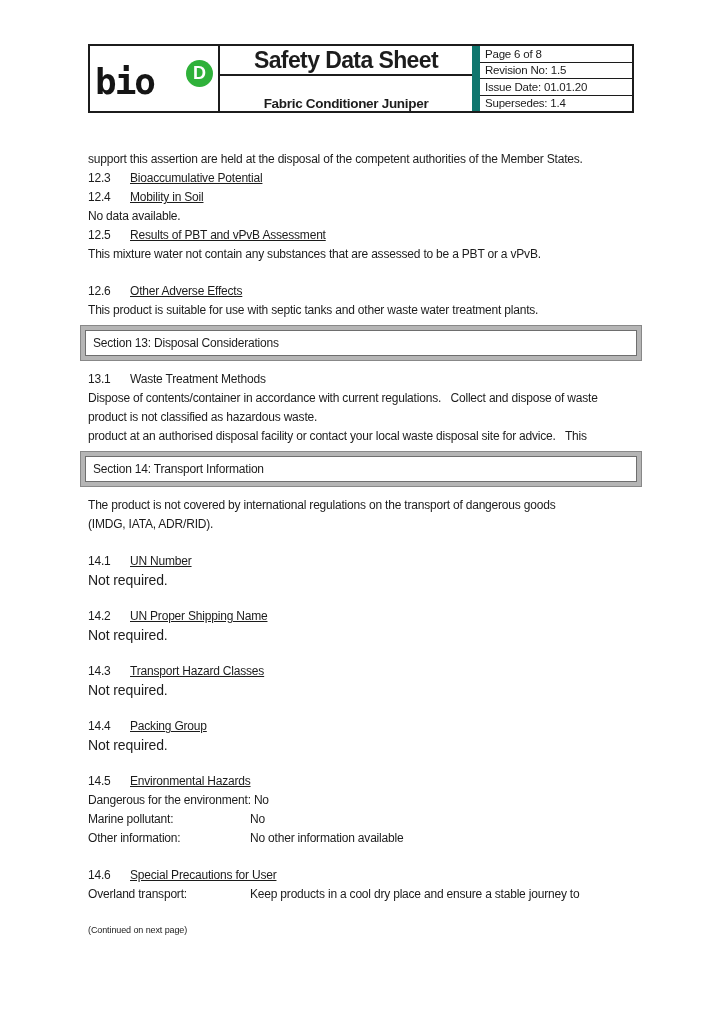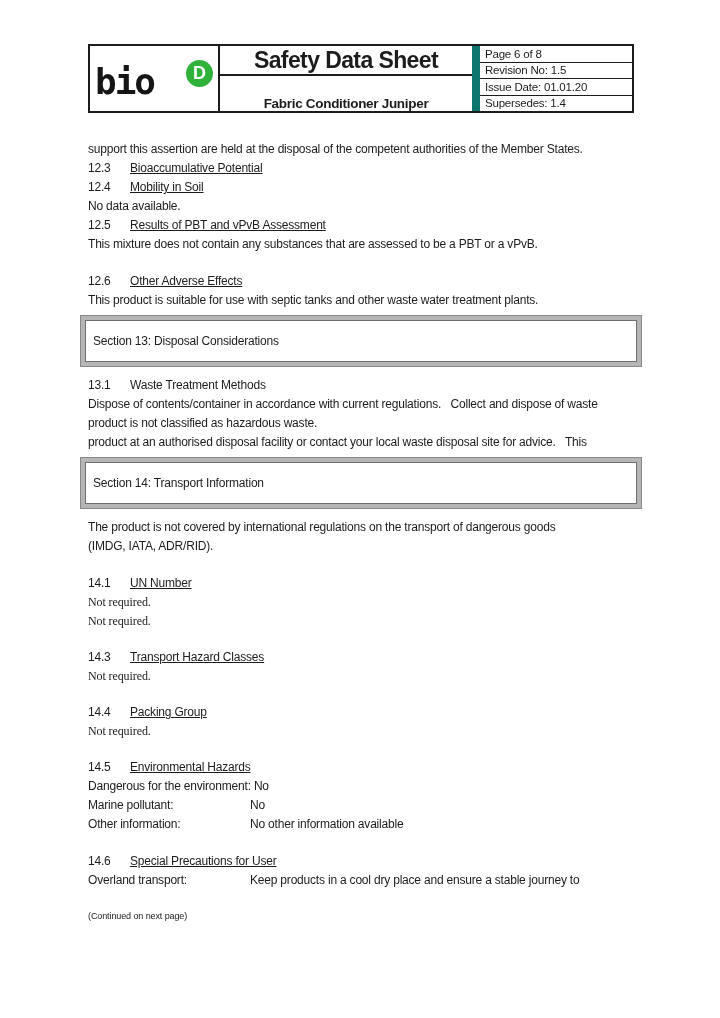--- a/index.html
+++ b/index.html
@@ -28,34 +28,34 @@
   .cell-title { flex:1; border-right:8px solid #0f766e; display:flex; flex-direction:column; box-sizing:border-box; }
   .title-row {
     height:33px; border-bottom:2px solid #1c1c1c; display:flex; align-items:center; justify-content:center;
     font-weight:700; font-size:23px; letter-spacing:-0.6px; box-sizing:border-box;
   }
   .subtitle-row { flex:1; display:flex; justify-content:center; padding-top:20px; font-weight:700; font-size:13.5px; letter-spacing:-0.3px; }
   .cell-meta { width:152px; display:flex; flex-direction:column; font-size:11.5px; box-sizing:border-box; }
   .meta-row { flex:1; border-bottom:1.5px solid #1c1c1c; padding-left:5px; display:flex; align-items:center; box-sizing:border-box; }
   .meta-row:last-child { border-bottom:none; }
   
-  .content { position:absolute; left:88px; top:140px; width:546px; display:flex; flex-direction:column; }
+  .content { position:absolute; left:88px; top:150px; width:546px; display:flex; flex-direction:column; }
   .t { line-height:19px; white-space:pre; }
   .hrow { display:flex; line-height:19px; white-space:pre; }
   .hnum { width:42px; flex:0 0 42px; }
   .hun { text-decoration:underline; }
-  .small { font-size:12px; letter-spacing:-0.1px;font-family:Liberation Serif, serif; }
+  .small { font-size:14px; letter-spacing:-0.1px; }
   .gap { margin-top:18px; }
   .gap17 { margin-top:17px; }
   .secbox {
     box-sizing:border-box; width:552px; margin-left:-3px;
     margin-top:10px; margin-bottom:14px;
     border:1px solid #6e6e6e; background:#ffffff;
     box-shadow:0 0 0 4px #b5b5b5, 0 0 0 5px #888888;
-    padding:12px 7px; line-height:16px; white-space:pre;
+    padding:4px 7px; line-height:16px; white-space:pre;
   }
   .kv { display:flex; line-height:19px; white-space:pre; }
   .kv-label { width:162px; flex:0 0 162px; }
   .cont-note { font-size:9px; line-height:14px; letter-spacing:-0.1px; margin-top:19px; white-space:pre; }
 </style>
 </head>
 <body>
 
 <div class="page">
 
@@ -90,21 +90,21 @@
     <div class="hrow">
       <span class="hnum">12.4</span>
       <span class="hun">Mobility in Soil</span>
     </div>
     <div class="t">No data available.</div>
 
     <div class="hrow">
       <span class="hnum">12.5</span>
       <span class="hun">Results of PBT and vPvB Assessment</span>
     </div>
-    <div class="t">This mixture does not contain any substances that are assessed to be a PBT or a vPvB.</div>
+    <div class="t">This mixture water not contain any substances that are assessed to be a PBT or a vPvB.</div>
 
     <div class="hrow gap">
       <span class="hnum">12.6</span>
       <span class="hun">Other Adverse Effects</span>
     </div>
     <div class="t">This product is suitable for use with septic tanks and other waste water treatment plants.</div>
 
     <div class="secbox">Section 13: Disposal Considerations</div>
 
     <div class="hrow">
@@ -119,20 +119,24 @@
 
     <div class="t">The product is not covered by international regulations on the transport of dangerous goods</div>
     <div class="t">(IMDG, IATA, ADR/RID).</div>
 
     <div class="hrow gap">
       <span class="hnum">14.1</span>
       <span class="hun">UN Number</span>
     </div>
     <div class="t small">Not required.</div>
 
+    <div class="hrow gap17">
+      <span class="hnum">14.2</span>
+      <span class="hun">UN Proper Shipping Name</span>
+    </div>
     <div class="t small">Not required.</div>
 
     <div class="hrow gap17">
       <span class="hnum">14.3</span>
       <span class="hun">Transport Hazard Classes</span>
     </div>
     <div class="t small">Not required.</div>
 
     <div class="hrow gap17">
       <span class="hnum">14.4</span>

